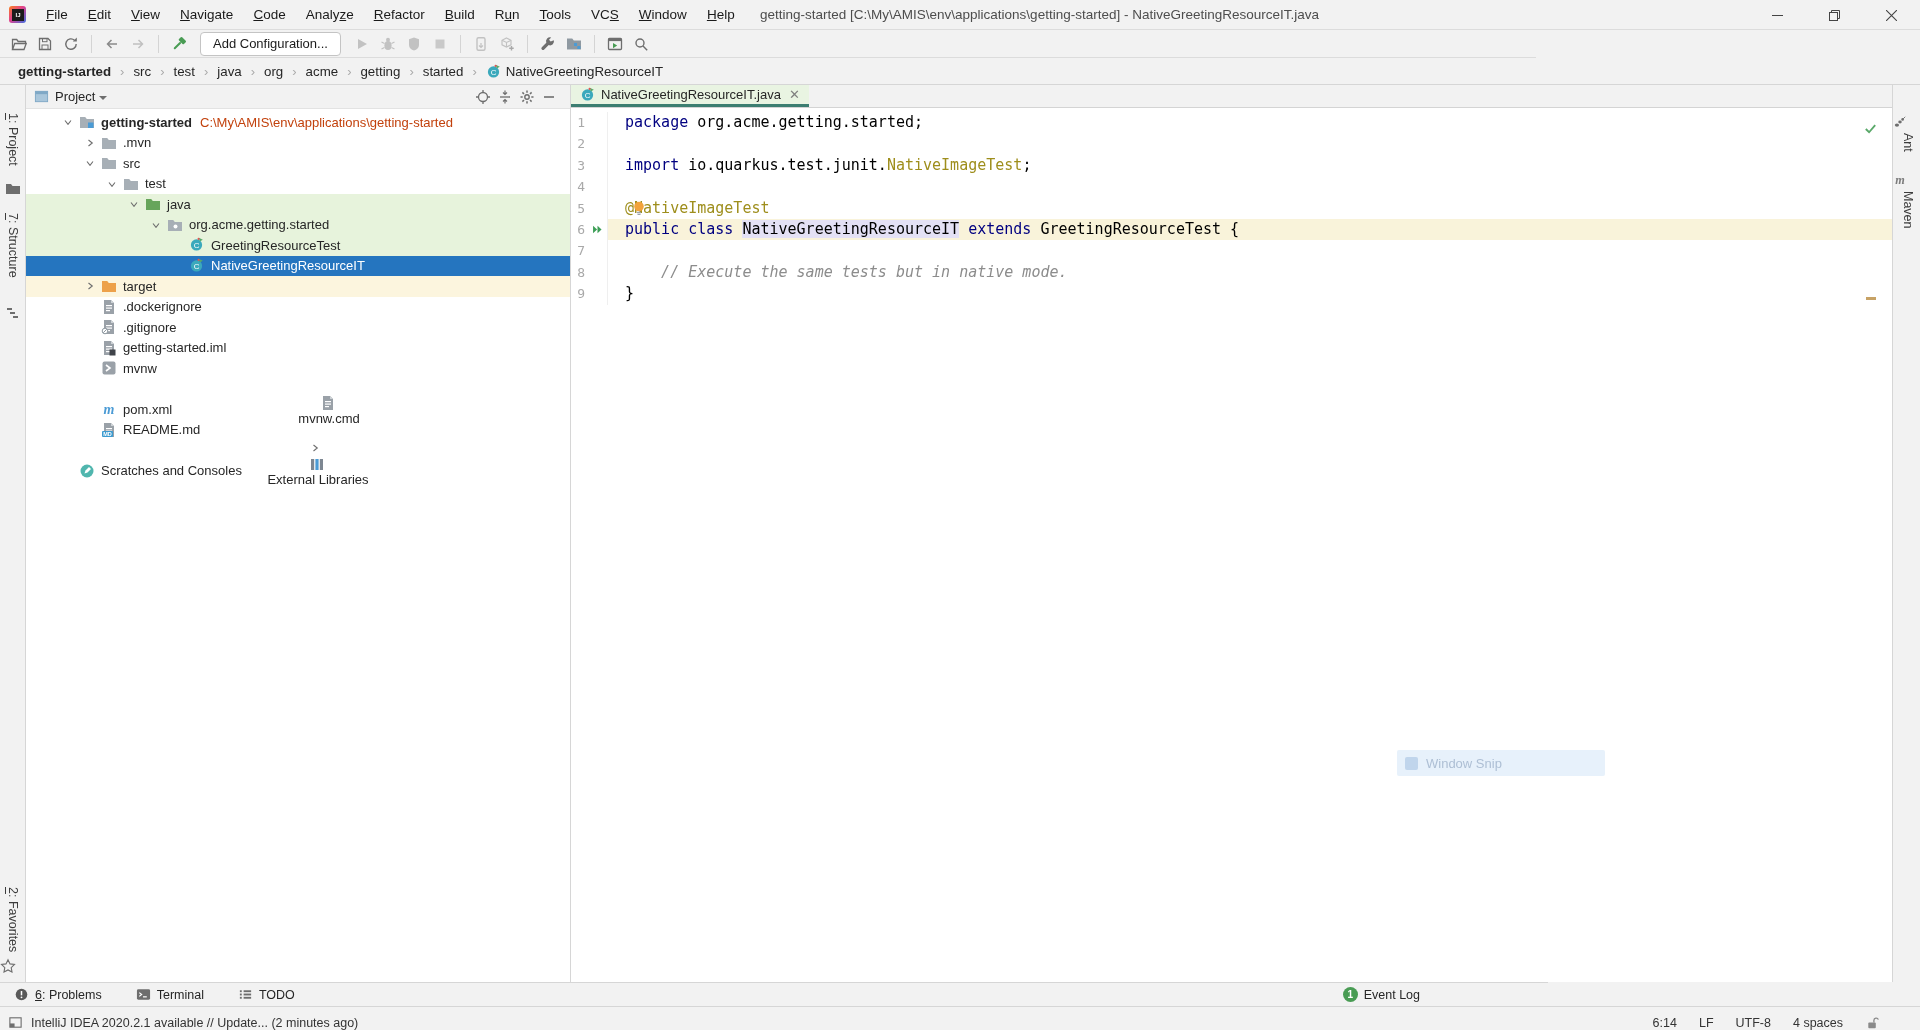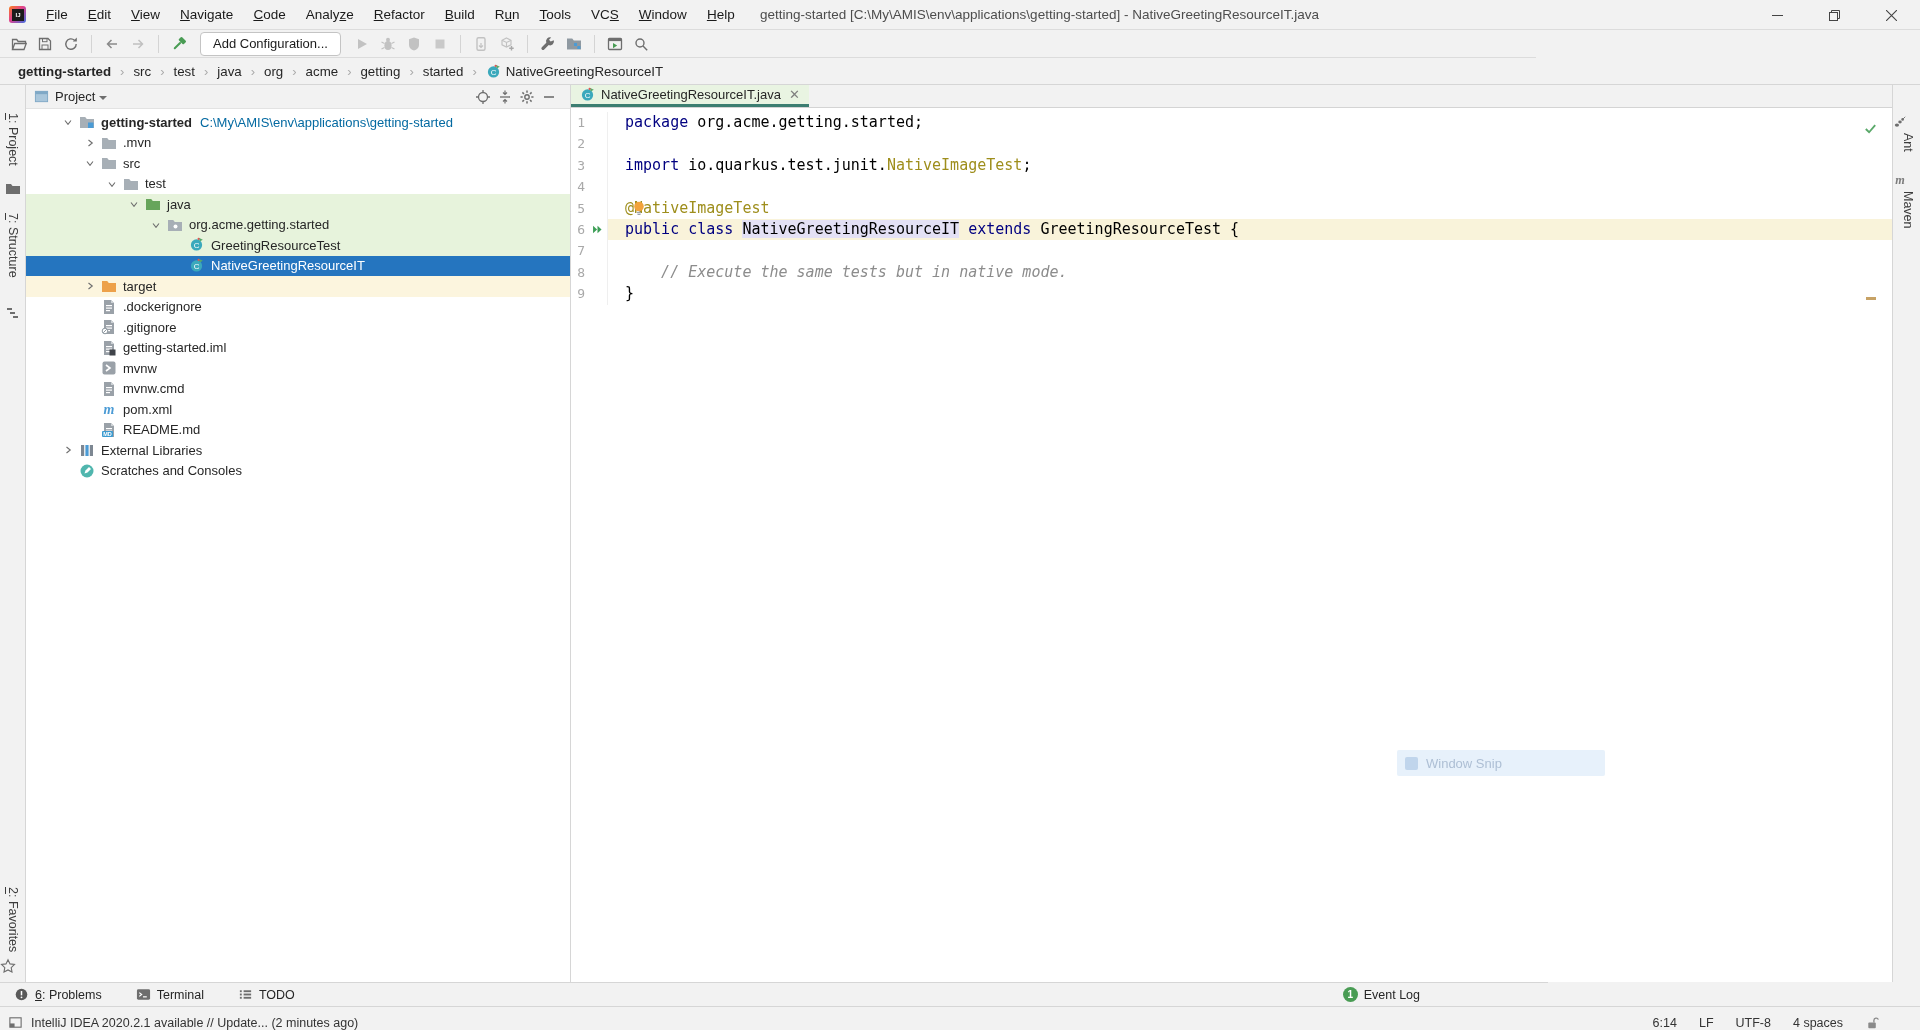--- a/index.html
+++ b/index.html
@@ -56,21 +56,21 @@
   .tree-row { height:20.5px; display:flex; align-items:center; white-space:nowrap; }
   .tree-row.hl-green  { background:#E7F3DC; }
   .tree-row.hl-yellow { background:#FCF5DE; }
   .tree-row.hl-selected { background:#2575BF; }
   .tree-row.hl-selected .tlabel { color:#FFFFFF; }
   .chev { width:16px; height:16px; flex:0 0 16px; display:flex; align-items:center; justify-content:center; }
   .chev.open svg { transform:rotate(90deg); }
   .ticon { width:16px; height:16px; flex:0 0 16px; margin-left:3px; }
   .tlabel { font-size:13px; color:#262626; margin-left:6px; }
   .tlabel.bold { font-weight:bold; }
-  .tsuffix { font-size:13px; color:#0369a1; margin-left:8px; }
+  .tsuffix { font-size:13px; color:#c2410c; margin-left:8px; }
 
   
   #editor { position:absolute; left:570px; top:0; width:1322px; height:897px; background:#FFFFFF; border-left:1px solid #D6D6D6; }
   #tab-bar { height:23px; background:#F2F2F2; border-bottom:1px solid #D4D4D4; display:flex; }
   #editor-tab { display:flex; align-items:center; gap:6px; padding:0 9px; background:#E9F4E2; border-bottom:3px solid #3C7E71; }
   #editor-tab .tab-label { font-size:13px; color:#262626; }
   .tab-close { color:#7F7F7F; font-size:13px; line-height:13px; margin-left:2px; }
   .tab-icon { width:15px; height:15px; }
 
   #code-area { position:relative; padding-top:4px; font-family:"DejaVu Sans Mono","Liberation Mono",monospace; font-size:15px; }
@@ -500,21 +500,21 @@
         <div class="tree-row" style="padding-left: 56px;">
           <span class="chev"></span>
           <span class="ticon">
             <svg viewBox="0 0 16 16" width="16" height="16">
               <rect x="1.5" y="1.5" width="13" height="13" rx="2" fill="#9AA1A8"></rect>
               <path d="M5 5l4 3-4 3" stroke="#fff" stroke-width="1.6" fill="none"></path>
             </svg>
           </span>
           <span class="tlabel">mvnw</span>
         </div>
-        <div class="tree-row" style="padding-left: 56px;">
+        <div class="tree-row" style="padding-left: 56px; flex-direction: column;">
           <span class="chev"></span>
           <span class="ticon">
             <svg viewBox="0 0 16 16" width="16" height="16">
               <path fill="#9AA1A8" d="M3 1h7l3 3v11H3z"></path>
               <path fill="#CDD2D6" d="M10 1l3 3h-3z"></path>
               <rect x="5" y="6" width="6" height="1.2" fill="#fff"></rect>
               <rect x="5" y="8.5" width="6" height="1.2" fill="#fff"></rect>
               <rect x="5" y="11" width="4" height="1.2" fill="#fff"></rect>
             </svg>
           </span>
@@ -537,21 +537,21 @@
               <path fill="#CDD2D6" d="M10 1l3 3h-3z"></path>
               <rect x="5" y="6" width="6" height="1.2" fill="#fff"></rect>
               <rect x="5" y="8.5" width="6" height="1.2" fill="#fff"></rect>
               <rect x="5" y="11" width="4" height="1.2" fill="#fff"></rect>
               <rect x="1" y="9" width="11" height="6" rx="1" fill="#3C9BD0"></rect>
               <text x="6.5" y="13.8" font-size="5.5" fill="#fff" text-anchor="middle" font-weight="bold" font-family="sans-serif">MD</text>
             </svg>
           </span>
           <span class="tlabel">README.md</span>
         </div>
-        <div class="tree-row" style="padding-left: 34px;">
+        <div class="tree-row" style="padding-left: 34px; flex-direction: column;">
           <span class="chev">
             <svg viewBox="0 0 16 16" width="12" height="12">
               <path d="M6 4l5 4-5 4" stroke="#6E6E6E" stroke-width="1.5" fill="none"></path>
             </svg>
           </span>
           <span class="ticon">
             <svg viewBox="0 0 16 16" width="16" height="16">
               <rect x="2" y="3" width="3.2" height="11" fill="#7D8792"></rect>
               <rect x="6.4" y="3" width="3.2" height="11" fill="#4B9BD5"></rect>
               <rect x="10.8" y="3" width="3.2" height="11" fill="#7D8792"></rect>

